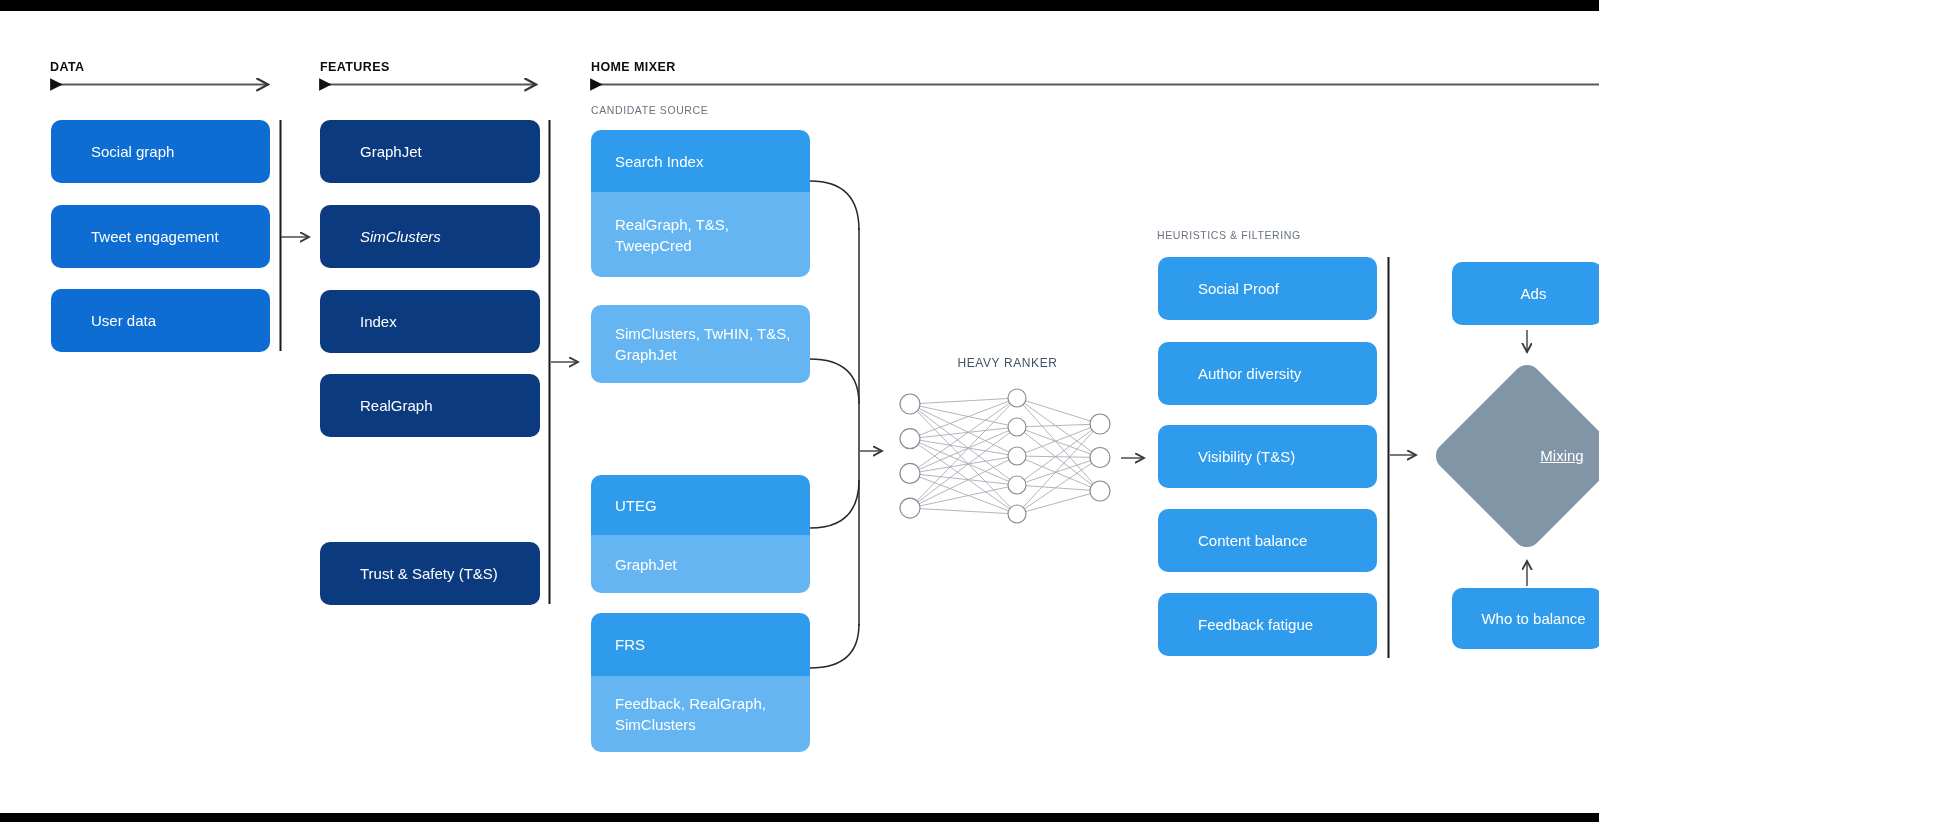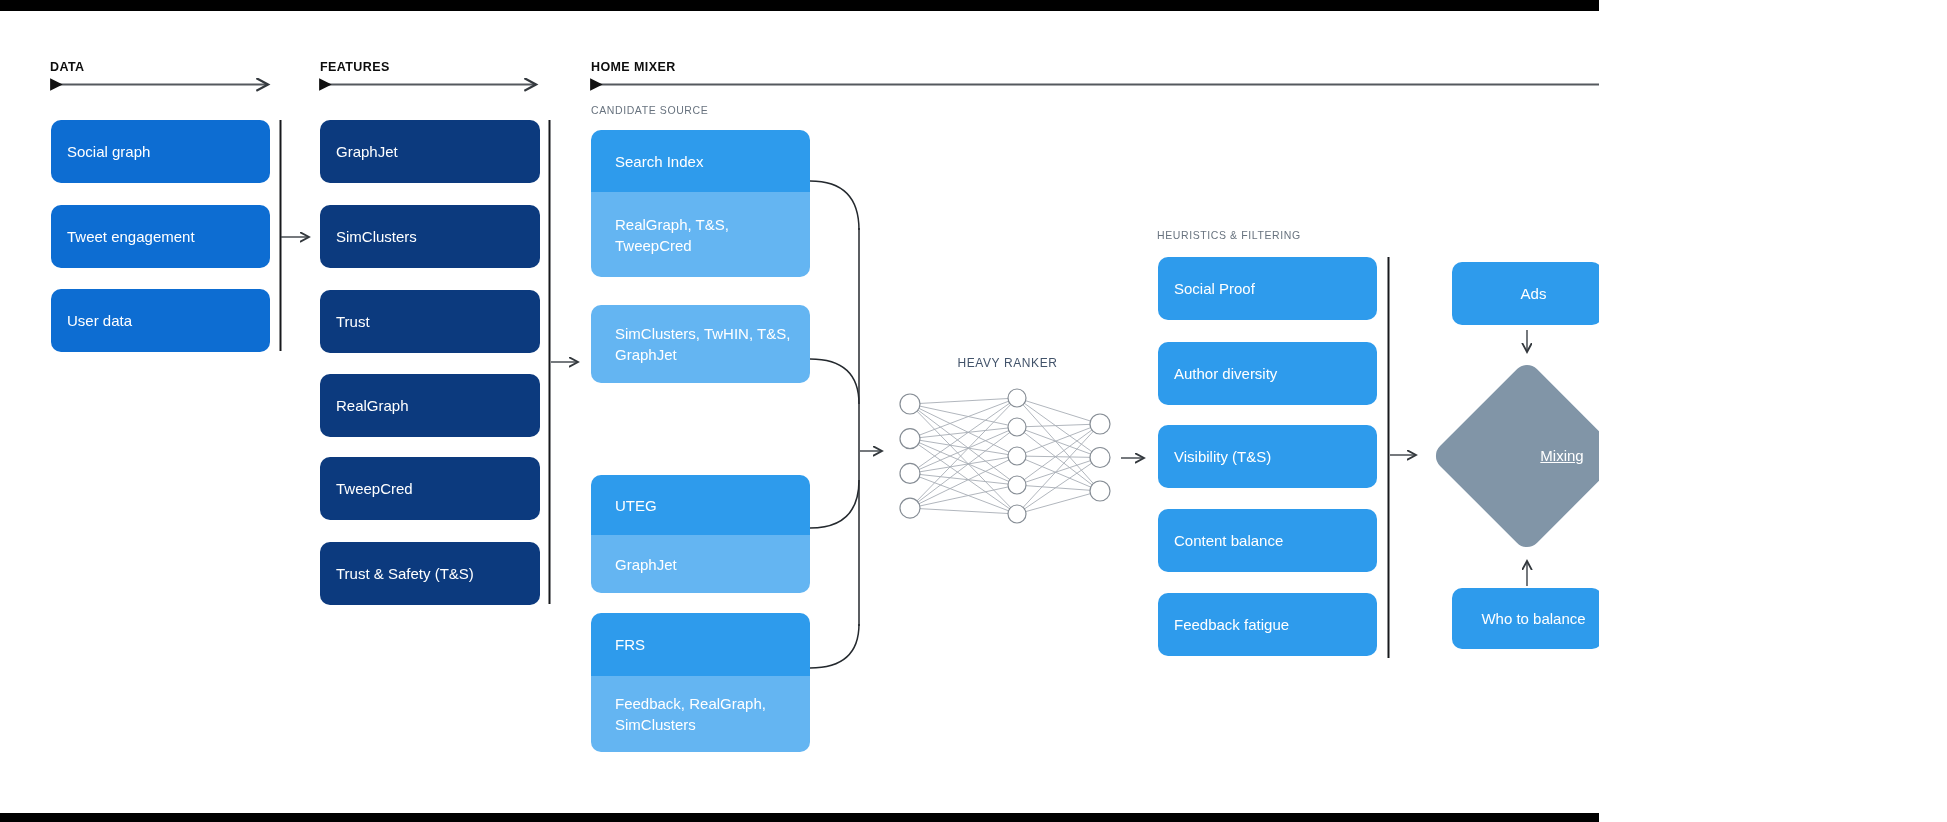--- a/index.html
+++ b/index.html
@@ -7,21 +7,21 @@
   #stage{position:relative;width:1599px;height:822px;background:#ffffff;overflow:hidden;}
   .bar{position:absolute;left:0;width:100%;background:#000;}
   #bar-top{top:0;height:11px;}
   #bar-bottom{top:813px;height:9px;}
 
   .section-header{position:absolute;font-size:12.5px;font-weight:bold;color:#0d0d0d;letter-spacing:.4px;white-space:nowrap;}
   .sub-header{position:absolute;font-size:10.5px;color:#68737f;letter-spacing:.6px;white-space:nowrap;}
   .hr-label{position:absolute;font-size:12px;color:#42536a;letter-spacing:.6px;text-align:center;white-space:nowrap;}
 
   .box{position:absolute;box-sizing:border-box;border-radius:10px;color:#fff;font-size:15px;
-       display:flex;align-items:center;padding-left:16px;}
+       display:flex;align-items:center;padding-left:40px;}
   .box.centered{justify-content:center;padding-left:13px;}
   .data-box{width:219px;height:63px;background:#0d6dd2;left:51px;}
   .feat-box{width:220px;height:63px;background:#0c3a7e;left:320px;}
   .heur-box{width:219px;height:63px;background:#2e9bec;left:1158px;}
 
   .combo{position:absolute;left:591px;width:219px;border-radius:10px;overflow:hidden;}
   .combo-top{background:#2e9bec;color:#fff;font-size:15px;display:flex;align-items:center;padding-left:24px;box-sizing:border-box;}
   .combo-sub{background:#64b5f2;color:#fff;font-size:15px;display:flex;align-items:center;
              padding:0 18px 0 24px;box-sizing:border-box;line-height:21px;}
 
@@ -131,24 +131,23 @@
 
   <div class="section-header" style="left:50px;top:60px;">DATA</div>
   <div class="section-header" style="left:320px;top:60px;">FEATURES</div>
   <div class="section-header" style="left:591px;top:60px;">HOME MIXER</div>
 
   <div class="box data-box" style="top:120px;">Social graph</div>
   <div class="box data-box" style="top:205px;">Tweet engagement</div>
   <div class="box data-box" style="top:289px;">User data</div>
 
   <div class="box feat-box" style="top:120px;">GraphJet</div>
-  <div class="box feat-box" style="top:205px;">SimClusters</div>
-  <div class="box feat-box" style="top:290px;">Trust</div>
+  <div class="box feat-box" style="top:205px;font-style:italic;">SimClusters</div>
+  <div class="box feat-box" style="top:290px;">Index</div>
   <div class="box feat-box" style="top:374px;">RealGraph</div>
-  <div class="box feat-box" style="top:457px;">TweepCred</div>
   <div class="box feat-box" style="top:542px;">Trust &amp; Safety (T&amp;S)</div>
 
   <div class="sub-header" style="left:591px;top:104px;">CANDIDATE SOURCE</div>
 
   <div class="combo" style="top:130px;">
     <div class="combo-top" style="height:62px;">Search Index</div>
     <div class="combo-sub" style="height:85px;">RealGraph, T&amp;S, TweepCred</div>
   </div>
   <div class="combo" style="top:305px;">
     <div class="combo-sub" style="height:78px;">SimClusters, TwHIN, T&amp;S, GraphJet</div>

